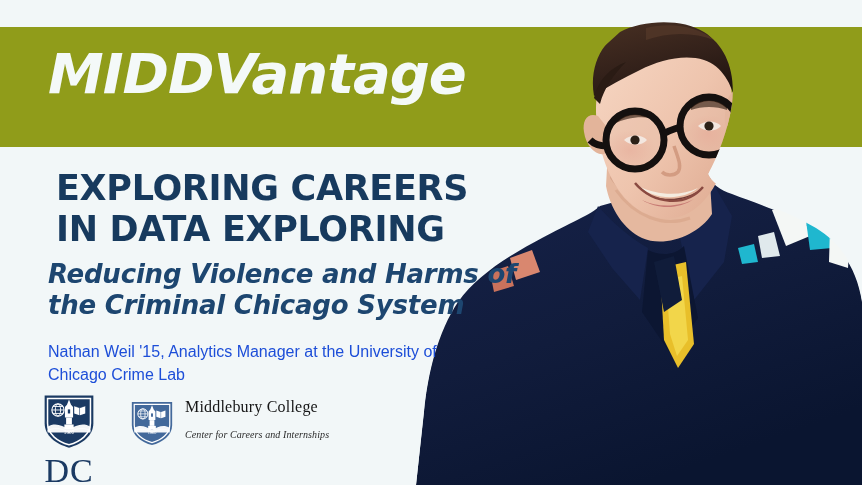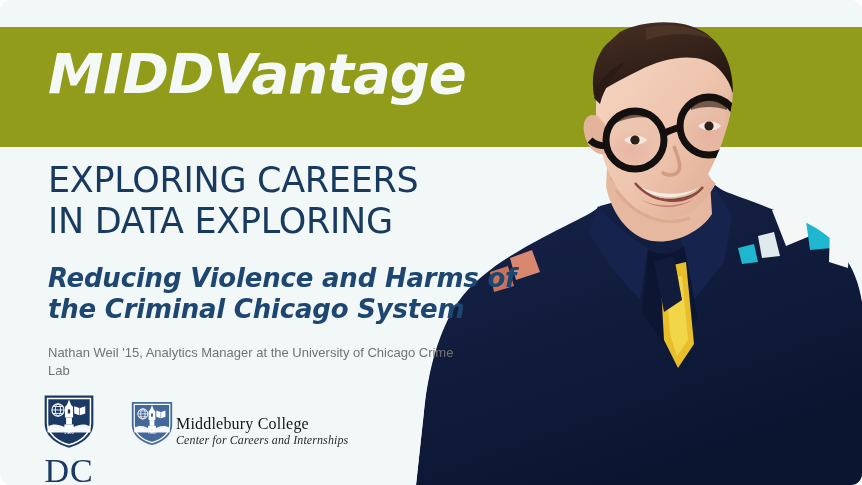--- a/index.html
+++ b/index.html
@@ -7,21 +7,20 @@
     padding: 0;
     background: #ffffff;
   }
   #slide {
     position: relative;
     width: 862px;
     height: 485px;
     overflow: hidden;
     background: #f2f7f8;
     font-family: "Liberation Sans", sans-serif;
-    border-radius: 11px;
   }
 
   
   .banner {
     position: absolute;
     left: 0;
     top: 27px;
     width: 862px;
     height: 120px;
     background: #909c1a;
@@ -45,44 +44,44 @@
   
   .text-col {
     position: absolute;
     left: 48px;
     top: 160px;
     width: 520px;
     z-index: 4;
   }
   .headline {
     font-family: "DejaVu Sans", sans-serif;
-    font-weight: normal;
+    font-weight: bold;
     font-size: 35px;
     line-height: 1.16;
     letter-spacing: -0.3px;
     color: #173a5e;
-    margin: 0;
+    margin: 8px;
   }
   .headline .l2 { display: block; }
   .subhead {
     font-family: "DejaVu Sans", sans-serif;
     font-style: italic;
     font-weight: bold;
     font-size: 26px;
     line-height: 1.2;
     letter-spacing: -0.2px;
     color: #1d4670;
-    margin: 22px 0 0 0;
+    margin: 10px 0 0 0;
   }
   .subhead .l2 { display: block; }
   .speaker {
     font-family: "Liberation Sans", sans-serif;
-    font-size: 13px;
+    font-size: 16px;
     line-height: 1.45;
-    color: #737373;
+    color: #1d4ed8;
     margin: 18px 0 0 0;
     max-width: 430px;
   }
 
   
   .logo-row {
     position: absolute;
     left: 38px;
     top: 392px;
     z-index: 5;
@@ -99,39 +98,40 @@
   .logo-dc .dc-text {
     font-family: "Liberation Serif", serif;
     font-size: 34px;
     letter-spacing: 1px;
     color: #1b3a63;
     line-height: 1;
     margin-top: 4px;
   }
   .logo-midd {
     display: flex;
-    align-items: flex-end;
+    align-items: flex-start;
+    gap: 9px;
     margin-top: 7px;
   }
   .logo-midd .midd-words { line-height: 1.05; }
   .midd-name {
     font-family: "Liberation Serif", serif;
     font-size: 16px;
     color: #161616;
     letter-spacing: 0.2px;
     display: block;
   }
   .midd-sub {
     font-family: "Liberation Serif", serif;
     font-style: italic;
-    font-size: 12px;
+    font-size: 10px;
     color: #2a2a2a;
     letter-spacing: 0.1px;
     display: block;
-    margin-top: 2px;
+    margin-top: 14px;
   }
 
   
   .photo {
     position: absolute;
     left: 402px;
     top: 0;
     width: 460px;
     height: 485px;
     z-index: 2;

